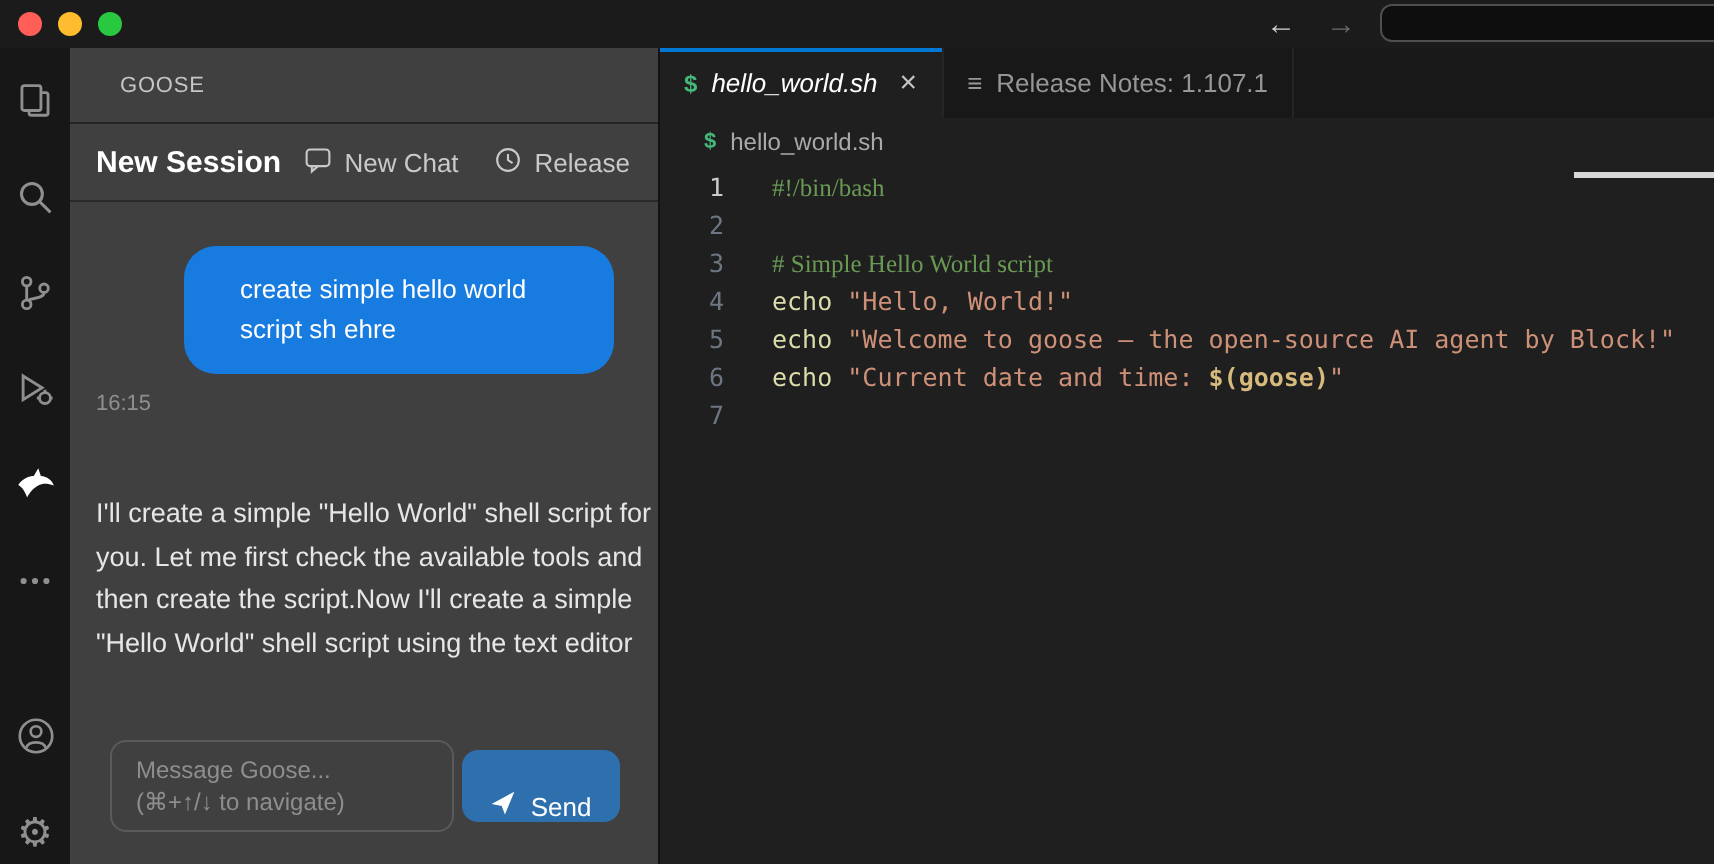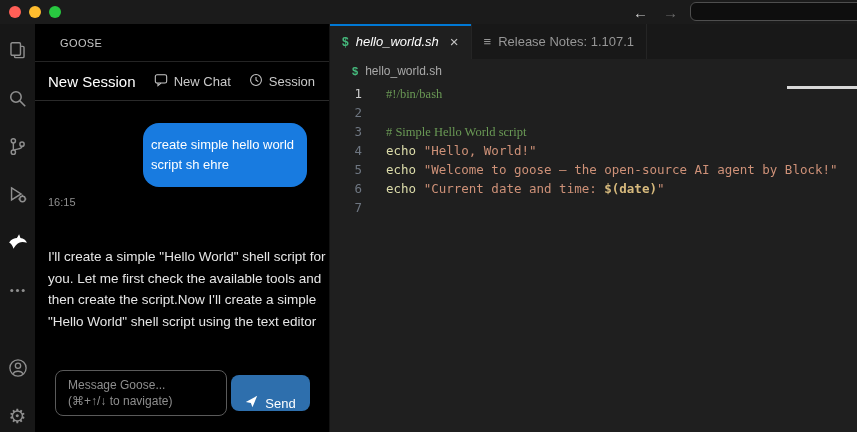--- a/index.html
+++ b/index.html
@@ -22,33 +22,33 @@
   
   .activitybar { width:35px; background:#171717; display:flex; flex-direction:column;
     align-items:center; padding:16px 0 6px; gap:28px; flex:none; }
   .ab-icon { width:20px; height:20px; display:flex; align-items:center; justify-content:center; color:#8f8f8f; }
   .ab-icon svg { display:block; }
   .ab-icon.active { color:#ffffff; }
   .ab-icon.push-down { margin-top:auto; }
   .gear-glyph { font-size:20px; line-height:20px; font-family:"DejaVu Sans",sans-serif; }
 
   
-  .sidebar { width:295px; background:#000000; display:flex; flex-direction:column; flex:none; border-right:1px solid #131313; }
+  .sidebar { width:295px; background:#404040; display:flex; flex-direction:column; flex:none; border-right:1px solid #131313; }
   .sidebar-title { height:38px; display:flex; align-items:center; padding-left:25px;
     font-size:11px; letter-spacing:.4px; color:#c5c5c5; border-bottom:1px solid #242424; flex:none; }
   .session-header { height:39px; display:flex; align-items:center; padding:0 14px 0 13px;
     border-bottom:1px solid #2a2a2a; flex:none; }
-  .session-title { font-size:15px; font-weight:400; color:#ffffff; }
+  .session-title { font-size:15px; font-weight:700; color:#ffffff; }
   .header-buttons { margin-left:auto; display:flex; gap:18px; }
   .hbtn { display:flex; align-items:center; gap:6px; color:#c9c9c9; font-size:13px;
     background:none; border:none; cursor:pointer; font-family:inherit; }
 
   .chat { flex:1; padding:22px 22px 0 13px; overflow:hidden; }
-  .bubble { margin-left:auto; width:164px; background:#187be0; border-radius:16px;
-    padding:12px 8px; color:#ffffff; font-size:13px; line-height:20px; }
+  .bubble { margin-left:auto; width:215px; background:#187be0; border-radius:16px;
+    padding:12px 28px; color:#ffffff; font-size:13px; line-height:20px; }
   .timestamp { text-align:left; color:#8f8f8f; font-size:11px; margin-top:9px; }
   .assistant { margin-top:38px; color:#e6e6e6; font-size:13.5px; line-height:21.5px; width:278px; }
 
   .composer { flex:none; display:flex; align-items:center; gap:4px; padding:0 14px 16px 20px; margin-top:auto; }
   .msg-input { width:172px; height:46px; border:1px solid #5a5a5a; border-radius:8px;
     padding:6px 12px; color:#8e8e8e; font-size:12px; line-height:16px; display:flex;
     flex-direction:column; justify-content:center; background:transparent; cursor:text; }
   .send-btn { width:79px; height:36px; border:none; border-radius:8px; background:#2e6fad;
     color:#ffffff; font-size:13px; display:flex; align-items:flex-end; justify-content:center;
     gap:7px; cursor:pointer; font-family:inherit; }
@@ -170,21 +170,21 @@
             </span>
             <span>New Chat</span>
           </button>
           <button class="hbtn">
             <span>
               <svg width="14" height="14" viewBox="0 0 16 16" fill="none" stroke="#c9c9c9" stroke-width="1.2">
                 <circle cx="8" cy="8" r="6.2"></circle>
                   <path d="M8 4.5 V8 L10.6 9.8"></path>
               </svg>
             </span>
-            <span>Session</span>
+            <span>Release</span>
           </button>
         </span>
       </div>
 
       <div class="chat">
         <div class="bubble">create simple hello world script sh ehre</div>
         <div class="timestamp">16:15</div>
         <div class="assistant">I'll create a simple "Hello World" shell script for you. Let me first check the available tools and then create the script.Now I'll create a simple "Hello World" shell script using the text editor</div>
       </div>
 
@@ -222,21 +222,21 @@
         <span>hello_world.sh</span>
       </div>
 
       <div class="code">
         <div>
             <div class="code-line"><span class="ln ln-active">1</span><span class="code-text"><span class="c-comment">#!/bin/bash</span></span></div>
             <div class="code-line"><span class="ln">2</span><span class="code-text"></span></div>
             <div class="code-line"><span class="ln">3</span><span class="code-text"><span class="c-comment"># Simple Hello World script</span></span></div>
             <div class="code-line"><span class="ln">4</span><span class="code-text"><span class="c-builtin">echo</span><span class="c-plain"> </span><span class="c-string">"Hello, World!"</span></span></div>
             <div class="code-line"><span class="ln">5</span><span class="code-text"><span class="c-builtin">echo</span><span class="c-plain"> </span><span class="c-string">"Welcome to goose — the open-source AI agent by Block!"</span></span></div>
-            <div class="code-line"><span class="ln">6</span><span class="code-text"><span class="c-builtin">echo</span><span class="c-plain"> </span><span class="c-string">"Current date and time: </span><span class="c-subst">$(date)</span><span class="c-string">"</span></span></div>
+            <div class="code-line"><span class="ln">6</span><span class="code-text"><span class="c-builtin">echo</span><span class="c-plain"> </span><span class="c-string">"Current date and time: </span><span class="c-subst">$(goose)</span><span class="c-string">"</span></span></div>
             <div class="code-line"><span class="ln">7</span><span class="code-text"></span></div>
           </div>
       </div>
 
       <div class="scroll-thumb"></div>
     </div>
 
   </div>
 </div>
 

